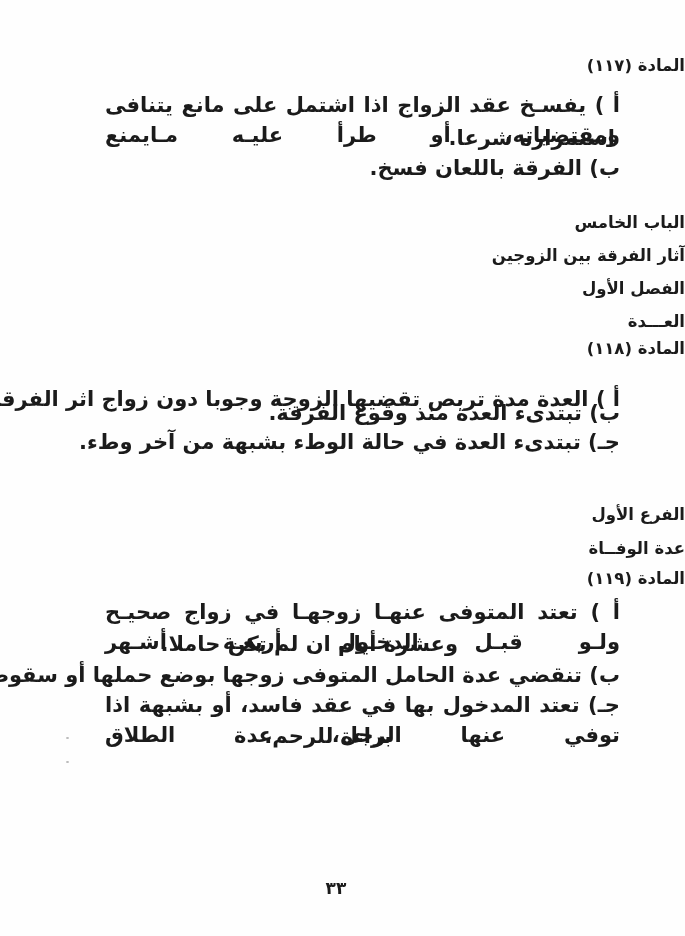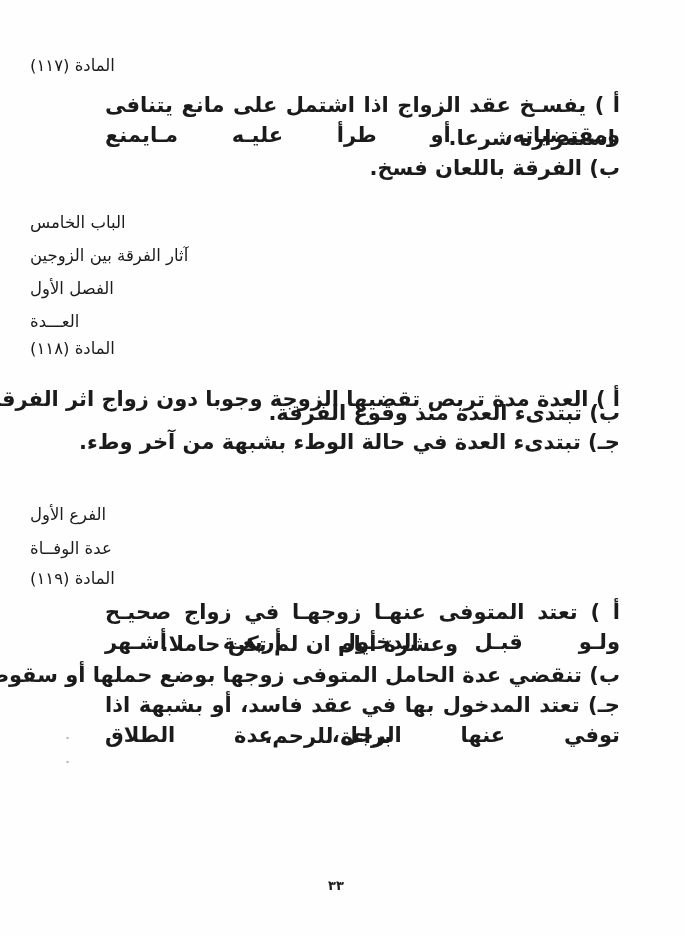--- a/index.html
+++ b/index.html
@@ -19,23 +19,23 @@
     position: absolute;
     font-size: 21px;
     font-weight: 700;
     line-height: 1.45;
     white-space: nowrap;
   }
   .heading {
     position: absolute;
     left: 30px;
     right: 0;
-    text-align: left;
+    text-align: right;
     font-size: 16.5px;
-    font-weight: 400;
+    font-weight: 700;
     line-height: 1.4;
   }
   .just {
     left: 105px;
     right: 65px;
     white-space: normal;
     text-align: justify;
     text-align-last: justify;
     text-justify: inter-word;
   }
@@ -52,21 +52,21 @@
   .y503 { top: 503px; } .y537 { top: 537px; } .y567 { top: 567px; }
   .y597 { top: 597px; } .y629 { top: 629px; } .y660 { top: 660px; }
   .y690 { top: 690px; } .y721 { top: 721px; }
 
   .page-number {
     position: absolute;
     top: 878px;
     left: 0;
     right: 13px;
     text-align: center;
-    font-size: 13px;
+    font-size: 17px;
     font-weight: 700;
   }
   .speck {
     position: absolute;
     width: 3px;
     height: 2px;
     background: #b9b9b9;
     border-radius: 50%;
   }
   .speck-1 { left: 66px; top: 737px; }

